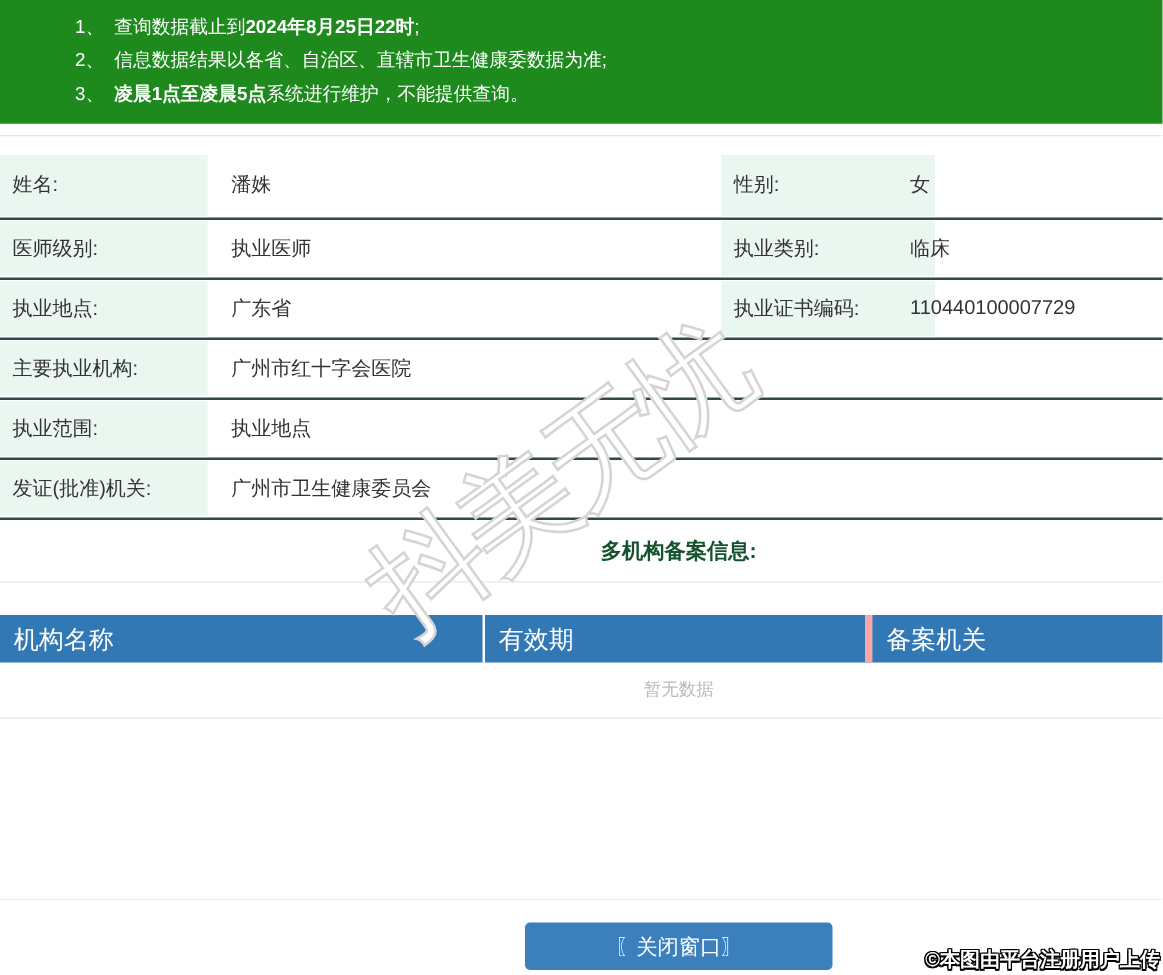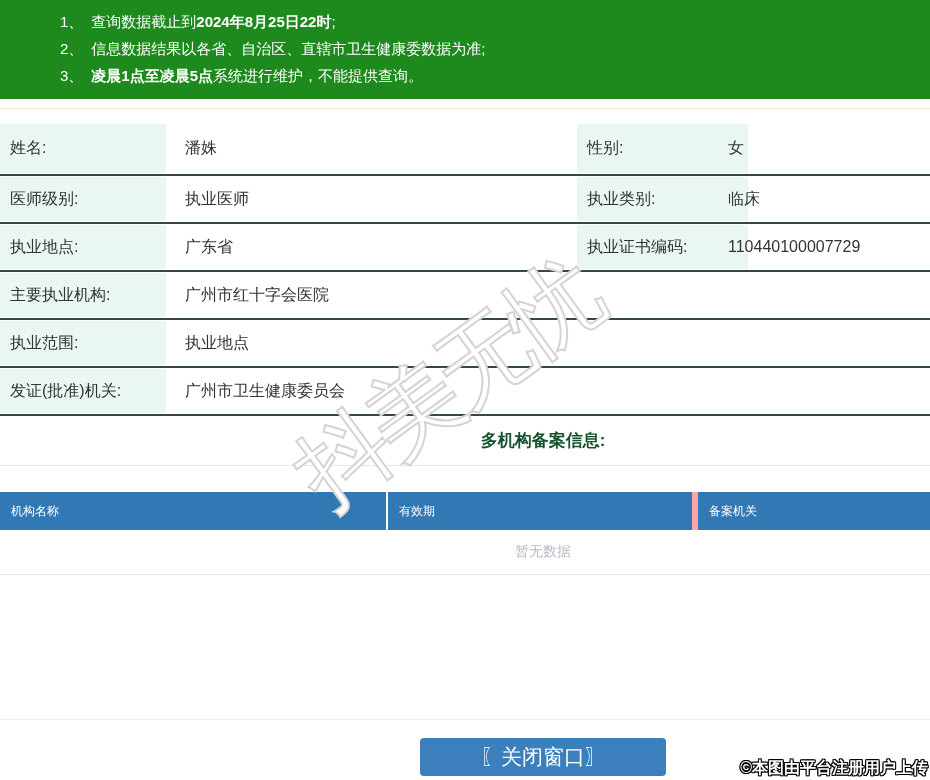--- a/index.html
+++ b/index.html
@@ -69,21 +69,21 @@
 
   .blue-header {
     margin-top: 26px;
     height: 38px;
     width: 100%;
     display: flex;
   }
   .blue-cell {
     background: #3278b5;
     color: #ffffff;
-    font-size: 12px;
+    font-size: 20px;
     display: flex;
     align-items: center;
     padding-left: 11px;
     white-space: nowrap;
   }
   .blue-cell.c1 { width: 388px; border-right: 2px solid #ffffff; }
   .blue-cell.c2 { width: 310px; border-right: 6px solid #fca5a5; }
   .blue-cell.c3 { flex: 1; }
 
   .empty-row {
@@ -104,21 +104,21 @@
   }
 
   .btn-row { margin-top: 18px; width: 100%; display: flex; justify-content: center; }
   .close-btn {
     width: 246px;
     height: 38px;
     background: #3b80bd;
     border: none;
     border-radius: 4px;
     color: #ffffff;
-    font-size: 21px;
+    font-size: 17px;
     font-family: "Liberation Sans", "DejaVu Sans", sans-serif;
     cursor: pointer;
     display: flex;
     align-items: center;
     justify-content: center;
     white-space: nowrap;
   }
 
   
   .watermark {

